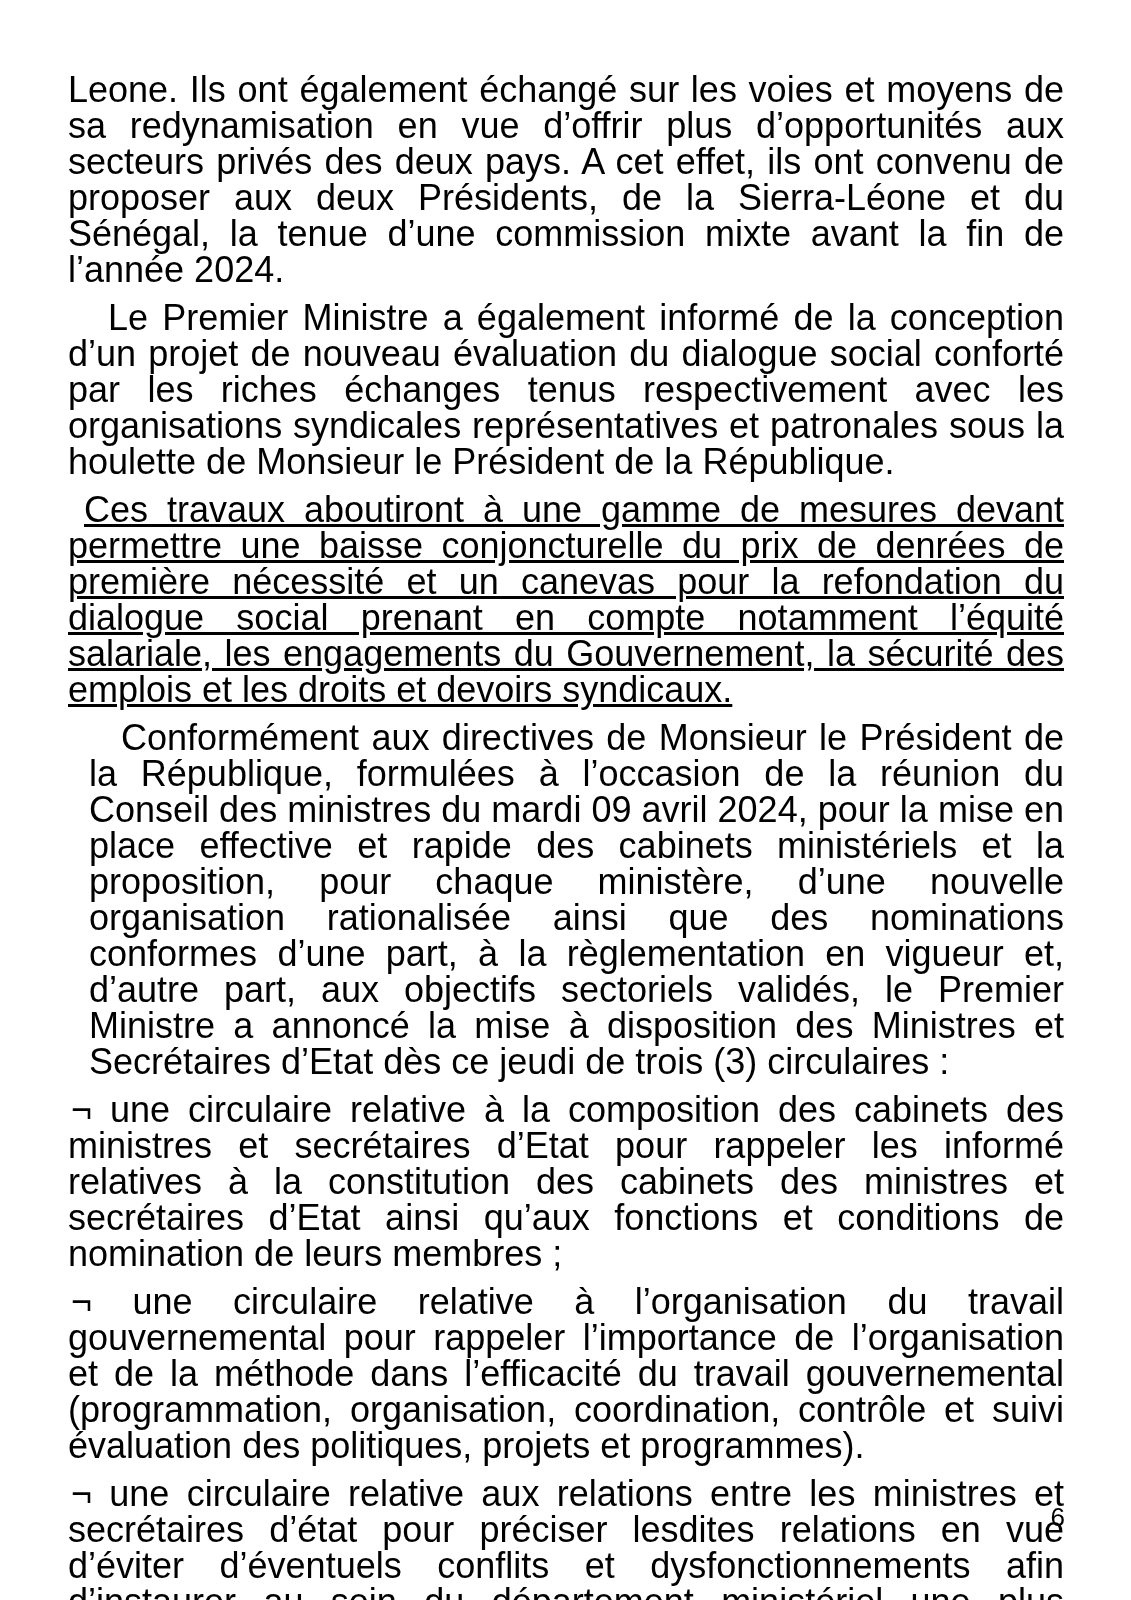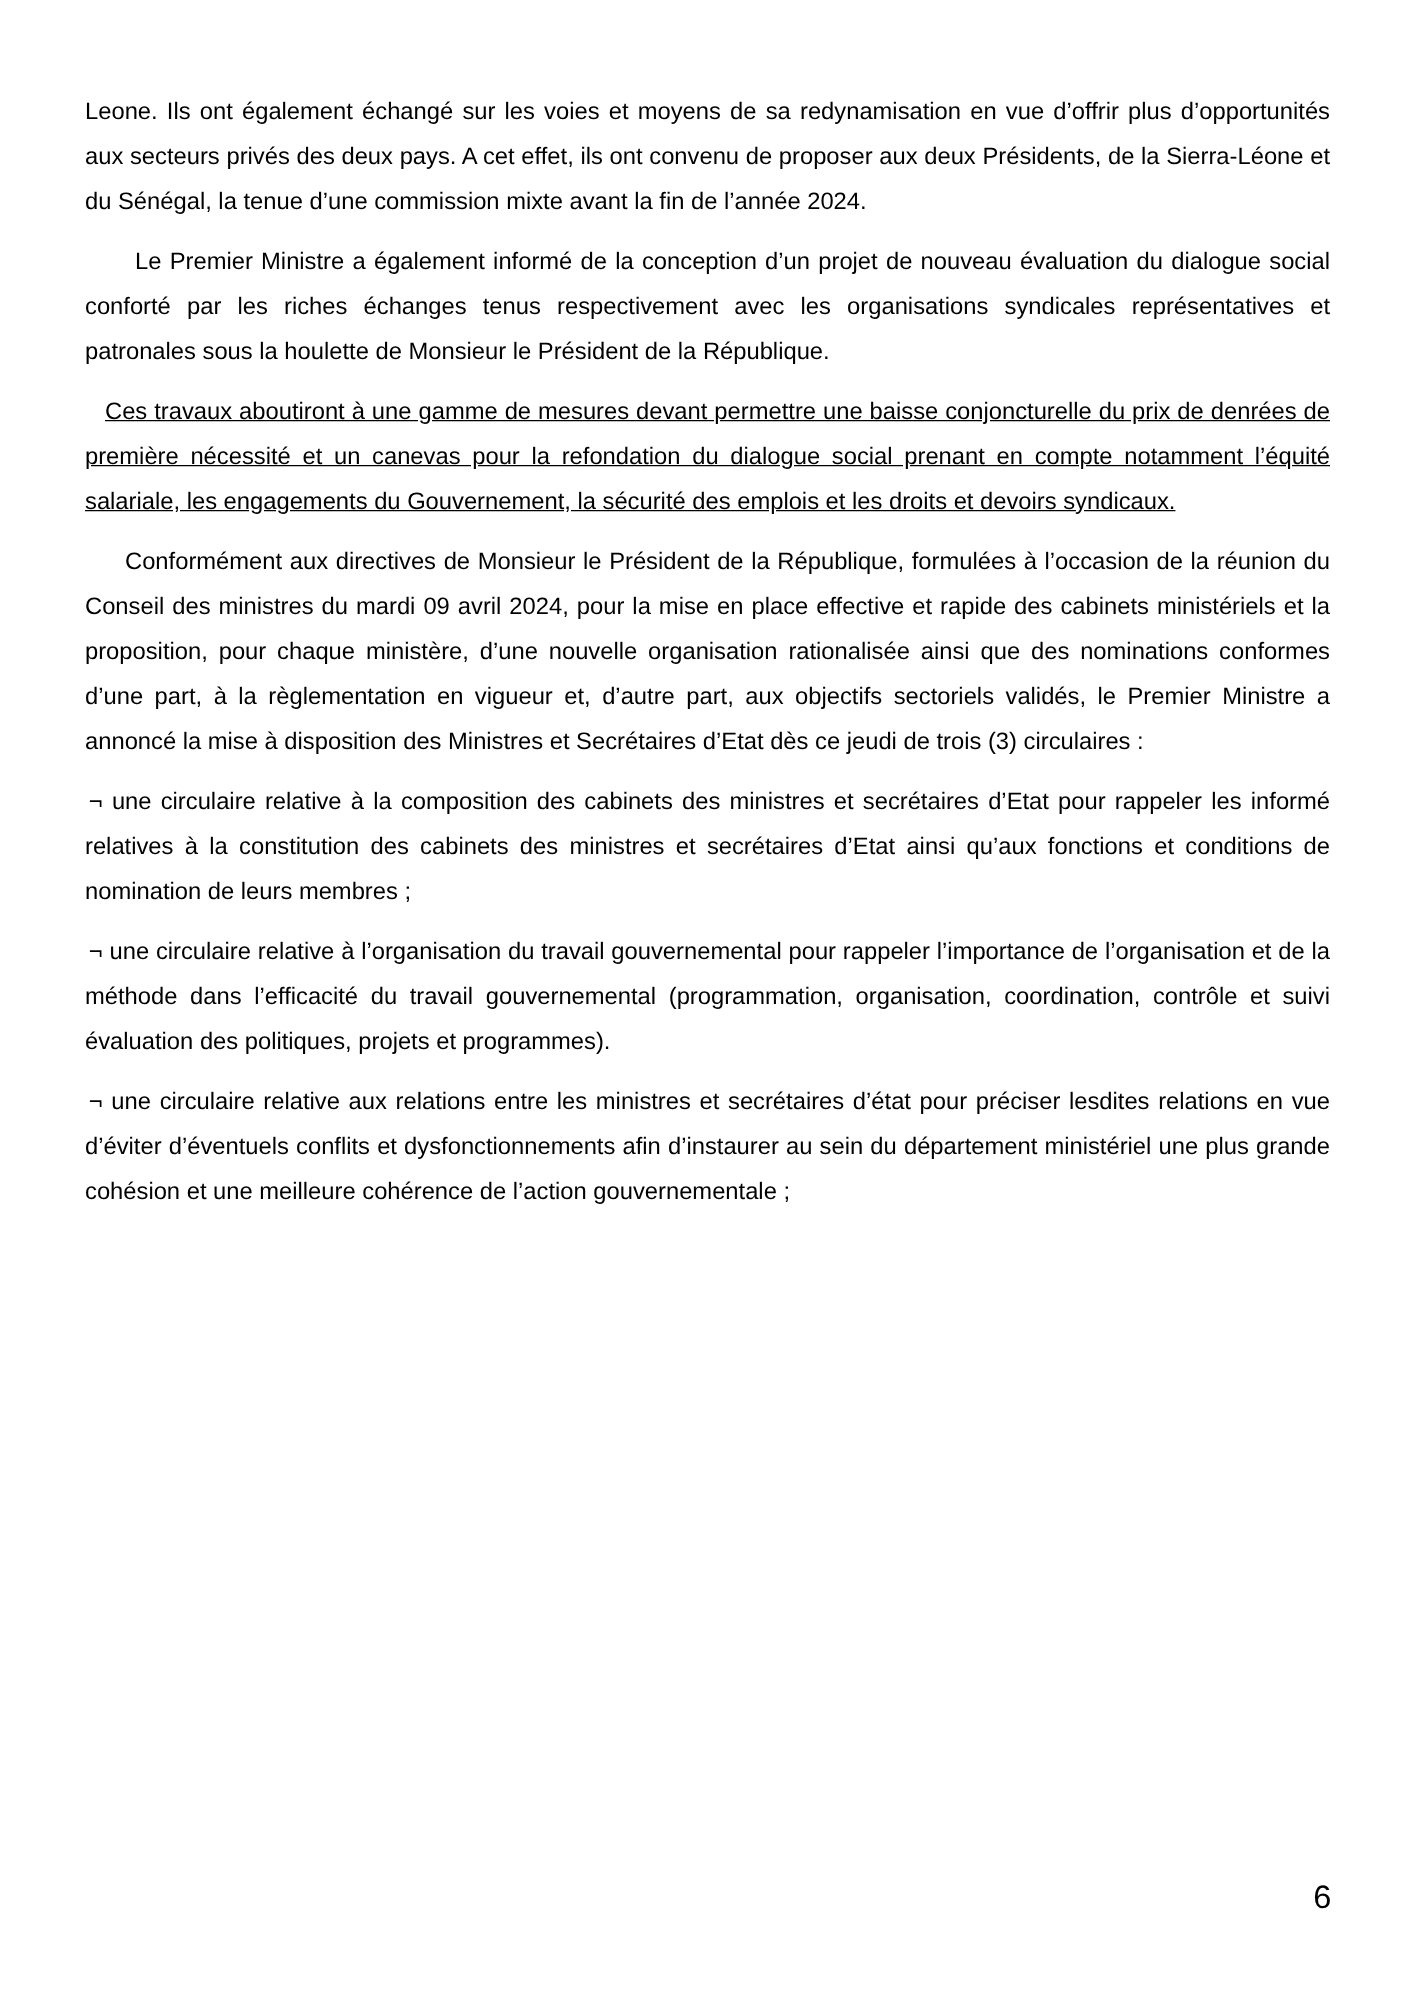--- a/index.html
+++ b/index.html
@@ -16,27 +16,27 @@
     overflow: hidden;
   }
   .content {
     position: absolute;
     left: 68px;
     top: 72px;
     width: 996px;
   }
   .para {
     margin: 0 0 12px 0;
-    font-size: 19px;
+    font-size: 36px;
     line-height: 36px;
     text-align: justify;
     color: #000000;
   }
   .indent-lg { text-indent: 40px; }
-  .indent-md { text-indent: 32px; }
+  .indent-md { text-indent: 32px; margin-left: 21px; }
   .indent-sm { text-indent: 16px; text-decoration: underline; }
   .bullet-para { text-indent: 3px; }
   .bullet-marker { display: inline; }
   .page-number {
     position: absolute;
     top: 1504px;
     right: 66px;
     font-size: 26px;
     line-height: 26px;
     color: #000000;

